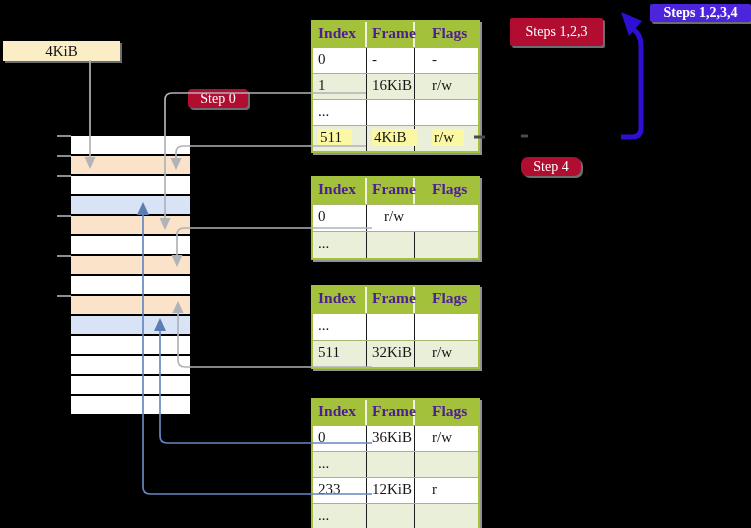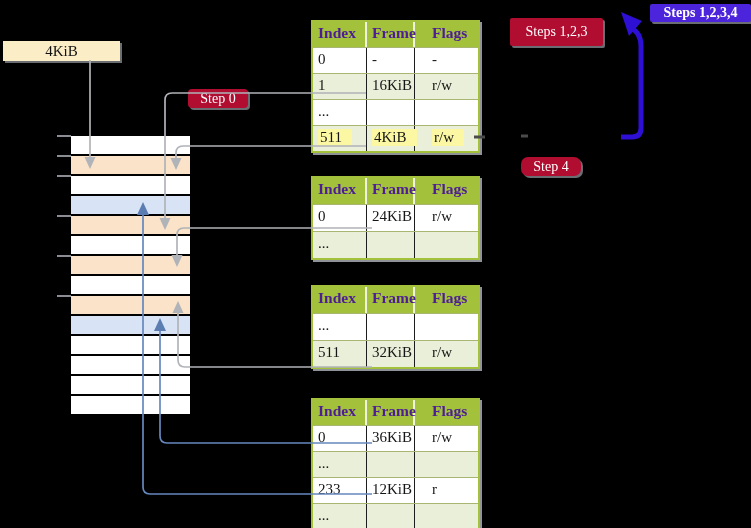--- a/index.html
+++ b/index.html
@@ -112,21 +112,20 @@
         </div>
       </div>
       <div class="ptable" style="top: 176px;">
         <div class="thead" style="height: 26px;">
           <div class="hcell c0">Index</div>
           <div class="hcell c1">Frame</div>
           <div class="hcell c2">Flags</div>
         </div>
         <div class="trow" style="height: 26px;">
           <div class="cell c0"><span>0</span></div>
-          <div class="cell c1"><span>24KiB</span></div>
           <div class="cell c2"><span>r/w</span></div>
         </div>
         <div class="trow shaded" style="height: 26px;">
           <div class="cell c0"><span>...</span></div>
           <div class="cell c1"><span></span></div>
           <div class="cell c2"><span></span></div>
         </div>
       </div>
       <div class="ptable" style="top: 285px;">
         <div class="thead" style="height: 26px;">

